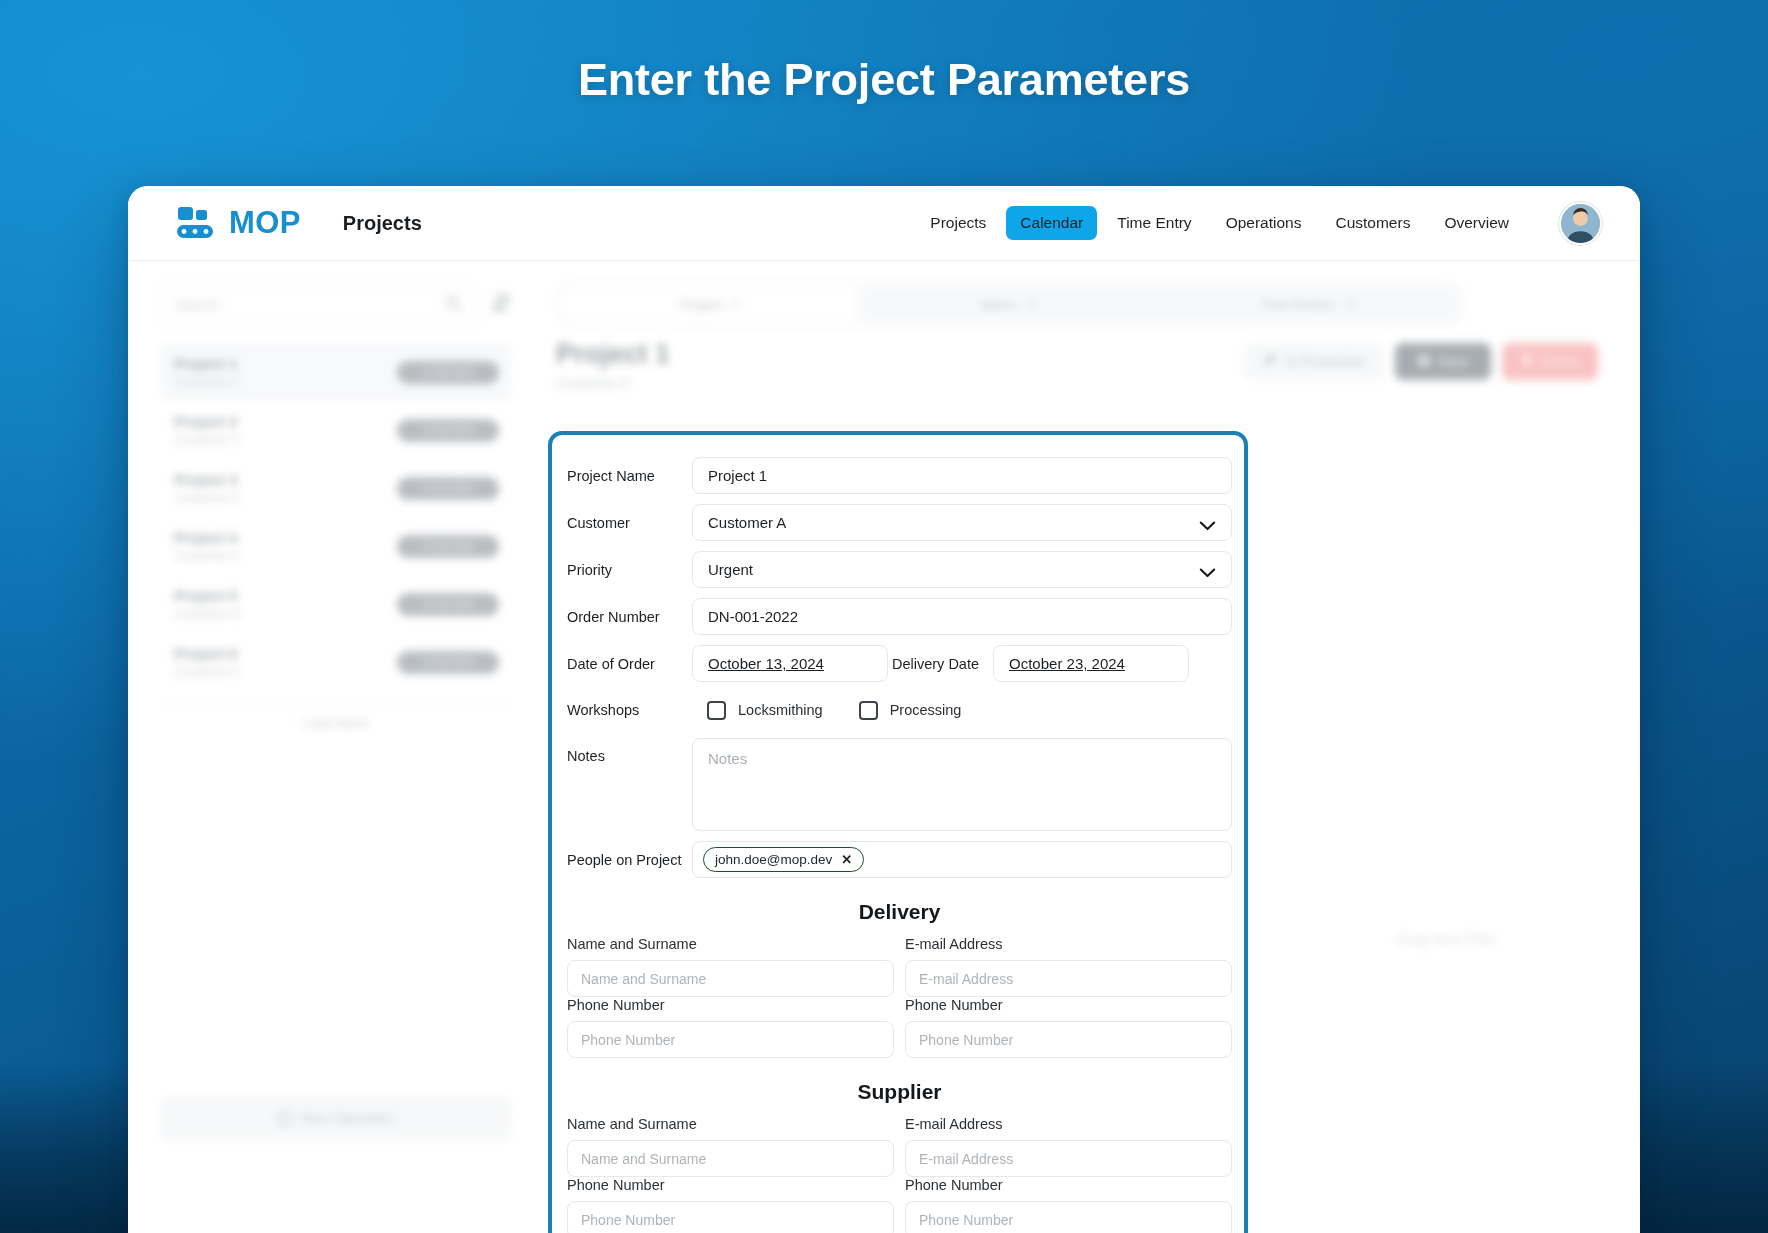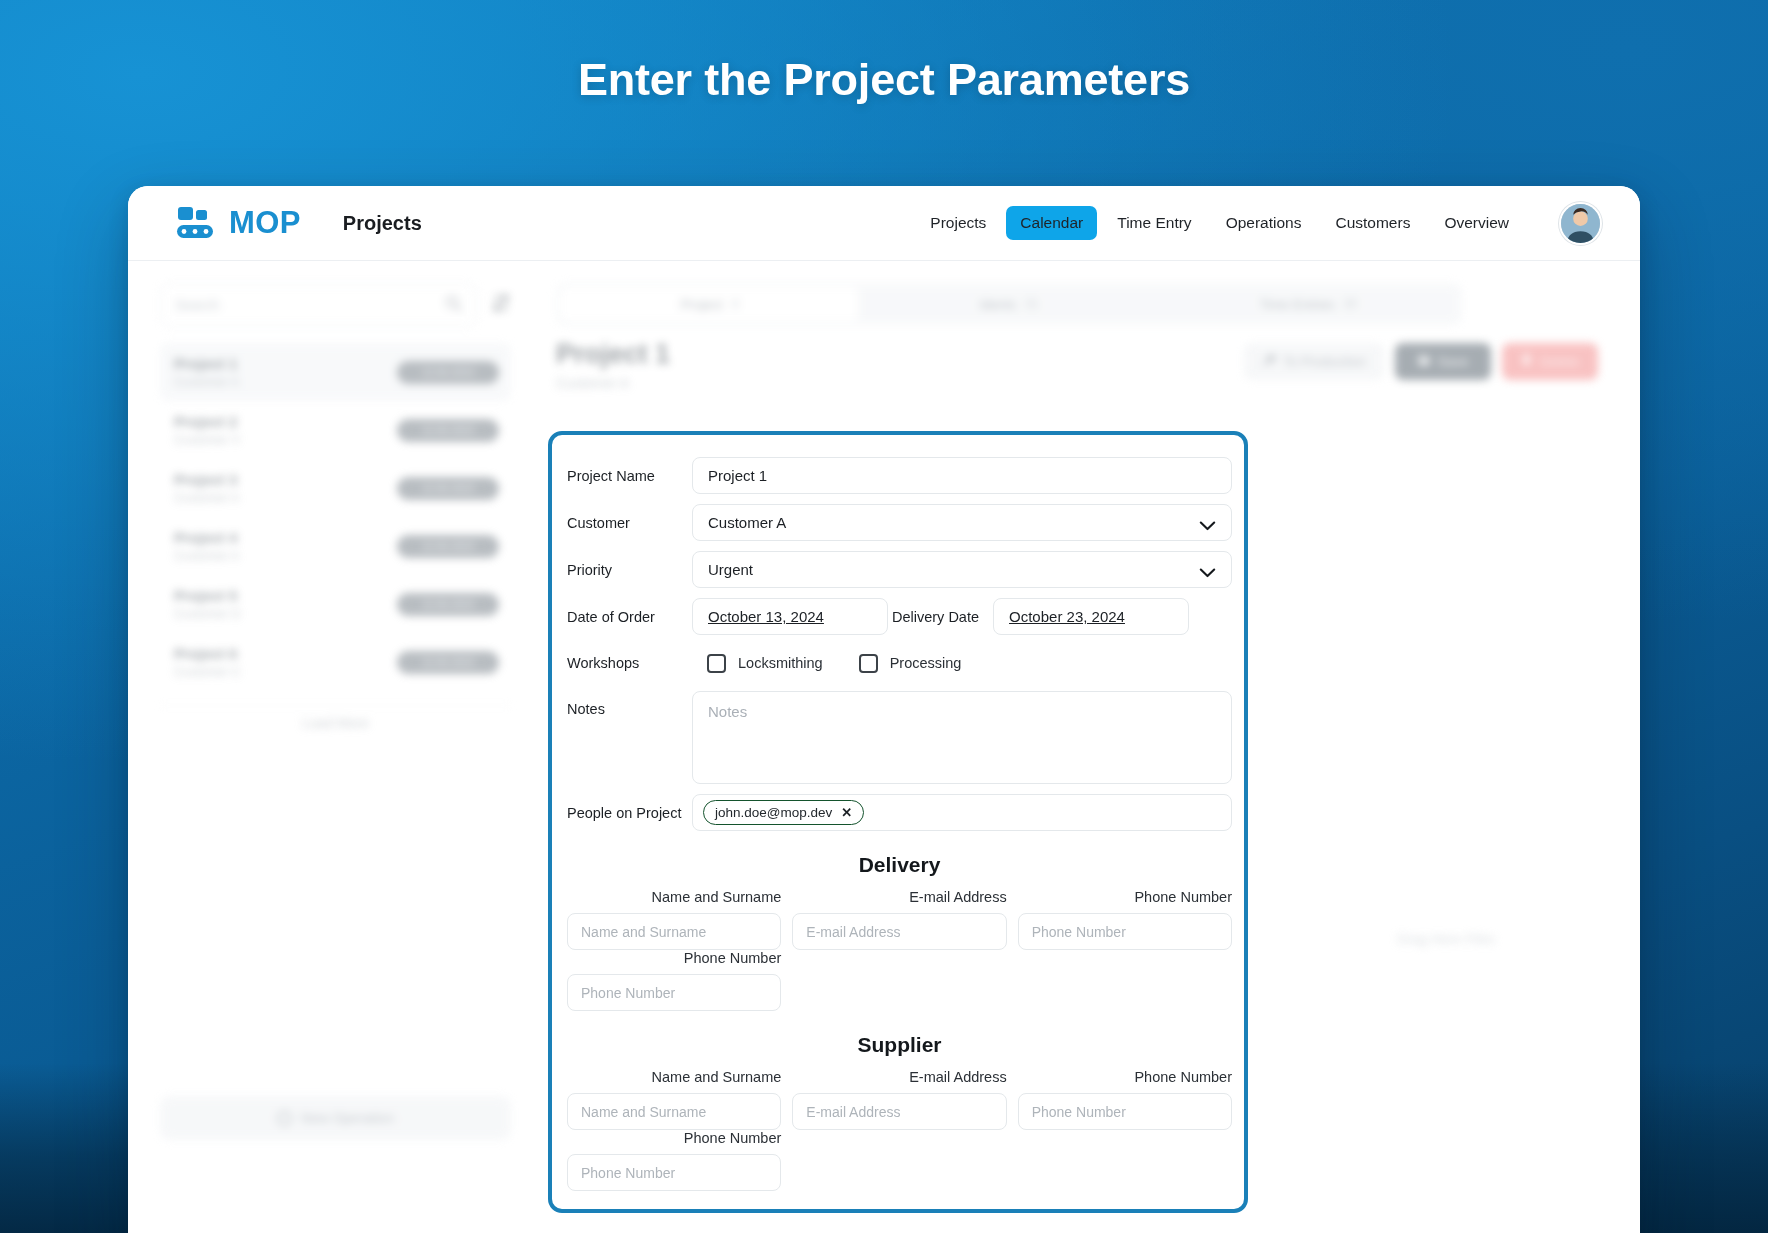--- a/index.html
+++ b/index.html
@@ -391,24 +391,23 @@
   .section-title {
     font-size: 21px;
     font-weight: bold;
     color: #14181c;
     margin: 22px 0 12px 3px;
     text-align: center;
   }
 
   .contact-grid {
     display: grid;
-    grid-template-columns: repeat(3, 1fr);
+    grid-template-columns: repeat(2, 1fr);
     column-gap: 11px;
     padding-left: 3px;
-    text-align: right;
   }
   .cg-head {
     font-size: 14.5px;
     color: #2b3036;
     margin-bottom: 8px;
   }
   .cg-input {
     height: 37px;
     border: 1px solid #e4e8eb;
     border-radius: 8px;
@@ -636,20 +635,24 @@
           <div class="finput fselect">
             <span>Urgent</span>
             <span class="chev">
               <svg viewBox="0 0 17 11" fill="none" stroke="#15191d" stroke-width="2.1" stroke-linecap="round" stroke-linejoin="round">
                   <polyline points="1.8,2 8.5,8.6 15.2,2"></polyline>
                 </svg>
             </span>
           </div>
         </div>
 
+        <div class="frow">
+          <div class="flabel">Order Number</div>
+          <div class="finput">DN-001-2022</div>
+        </div>
 
         <div class="frow">
           <div class="flabel">Date of Order</div>
           <div class="finput date-input">October 13, 2024</div>
           <div class="inline-label">Delivery Date</div>
           <div class="finput date-input">October 23, 2024</div>
         </div>
 
         <div class="frow">
           <div class="flabel">Workshops</div>

